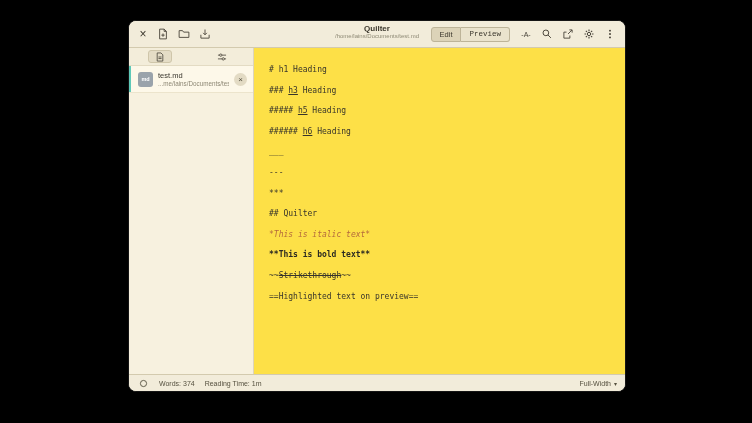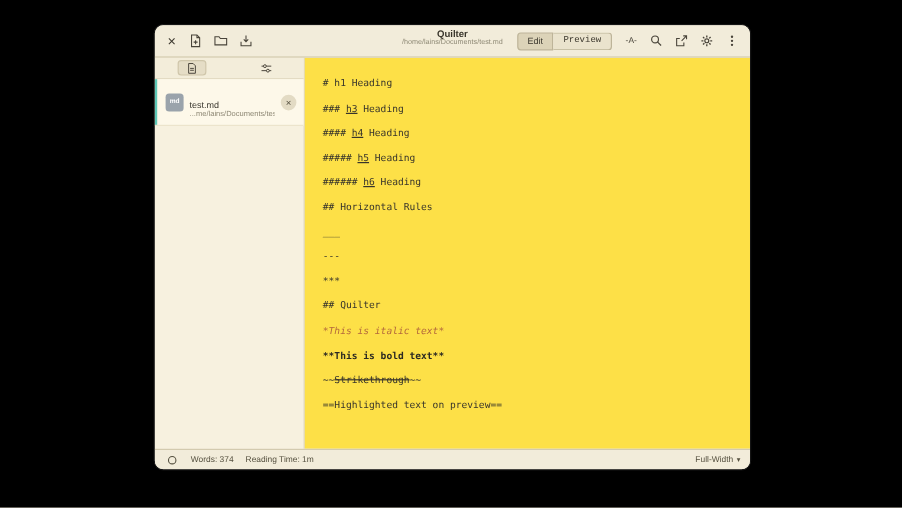--- a/index.html
+++ b/index.html
@@ -32,21 +32,21 @@
   .sidebar-header{height:17px;flex:none;border-bottom:1px solid #e3dbc3;background:#f3edda;
                   display:grid;grid-template-columns:1fr 1fr;align-items:center;justify-items:center;}
   .sidebar-tab{width:24px;height:13px;display:flex;align-items:center;justify-content:center;border-radius:3px;}
   .sidebar-tab.active{background:#e5ddc6;border:1px solid #cfc6aa;}
   .file-item{position:relative;padding:5px 6px 5px 9px;display:flex;align-items:center;gap:5px;
              background:#fdf8e9;border-bottom:1px solid #ece4cc;}
   .file-item::before{content:"";position:absolute;left:0;top:0;bottom:0;width:2px;background:#5ec8b7;}
   .file-icon{width:15px;height:15px;flex:none;border-radius:3px;background:#9aa3ab;color:#fff;
              font-size:5.5px;font-weight:bold;display:flex;align-items:center;justify-content:center;}
   .file-meta{flex:1;min-width:0;}
-  .file-name{font-size:7.5px;color:#3a372e;margin-top:12px;}
+  .file-name{font-size:7.5px;color:#3a372e;}
   .file-path{font-size:6.3px;color:#8e8875;white-space:nowrap;overflow:hidden;}
   .file-close{width:13px;height:13px;flex:none;border-radius:50%;background:#e3dbc4;color:#55503f;
               font-size:8px;line-height:13px;text-align:center;}
   
   .content{flex:1;background:#fde047;padding:12px 0 0 15px;overflow:hidden;
            font-family:"DejaVu Sans Mono","Liberation Mono",monospace;font-size:8px;color:#37342b;}
   .line{height:20.6px;line-height:20.6px;white-space:pre;}
   .u{text-decoration:underline;text-underline-offset:1px;}
   .b{font-weight:bold;color:#2b2922;}
   .i{font-style:italic;color:#b4693c;}
@@ -158,24 +158,22 @@
             <div class="file-path">...me/lains/Documents/test.md</div>
           </div>
           <button class="file-close">×</button>
         </div>
       </div>
     </aside>
 
     <div class="content">
       <div class="line"><span># h1 Heading</span></div>
       <div class="line"><span>### </span><span class="u">h3</span><span> Heading</span></div>
-      <div class="line"><span>#### </span><span class="u">h4</span><span> Heading</span></div>
       <div class="line"><span>##### </span><span class="u">h5</span><span> Heading</span></div>
       <div class="line"><span>###### </span><span class="u">h6</span><span> Heading</span></div>
-      <div class="line"><span>## Horizontal Rules</span></div>
       <div class="line"><span>___</span></div>
       <div class="line"><span>---</span></div>
       <div class="line"><span>***</span></div>
       <div class="line"><span>## Quilter</span></div>
       <div class="line i"><span>*This is italic text*</span></div>
       <div class="line b"><span>**This is bold text**</span></div>
       <div class="line"><span>~~</span><span class="s">Strikethrough</span><span>~~</span></div>
       <div class="line"><span>==Highlighted text on preview==</span></div>
     </div>
 

